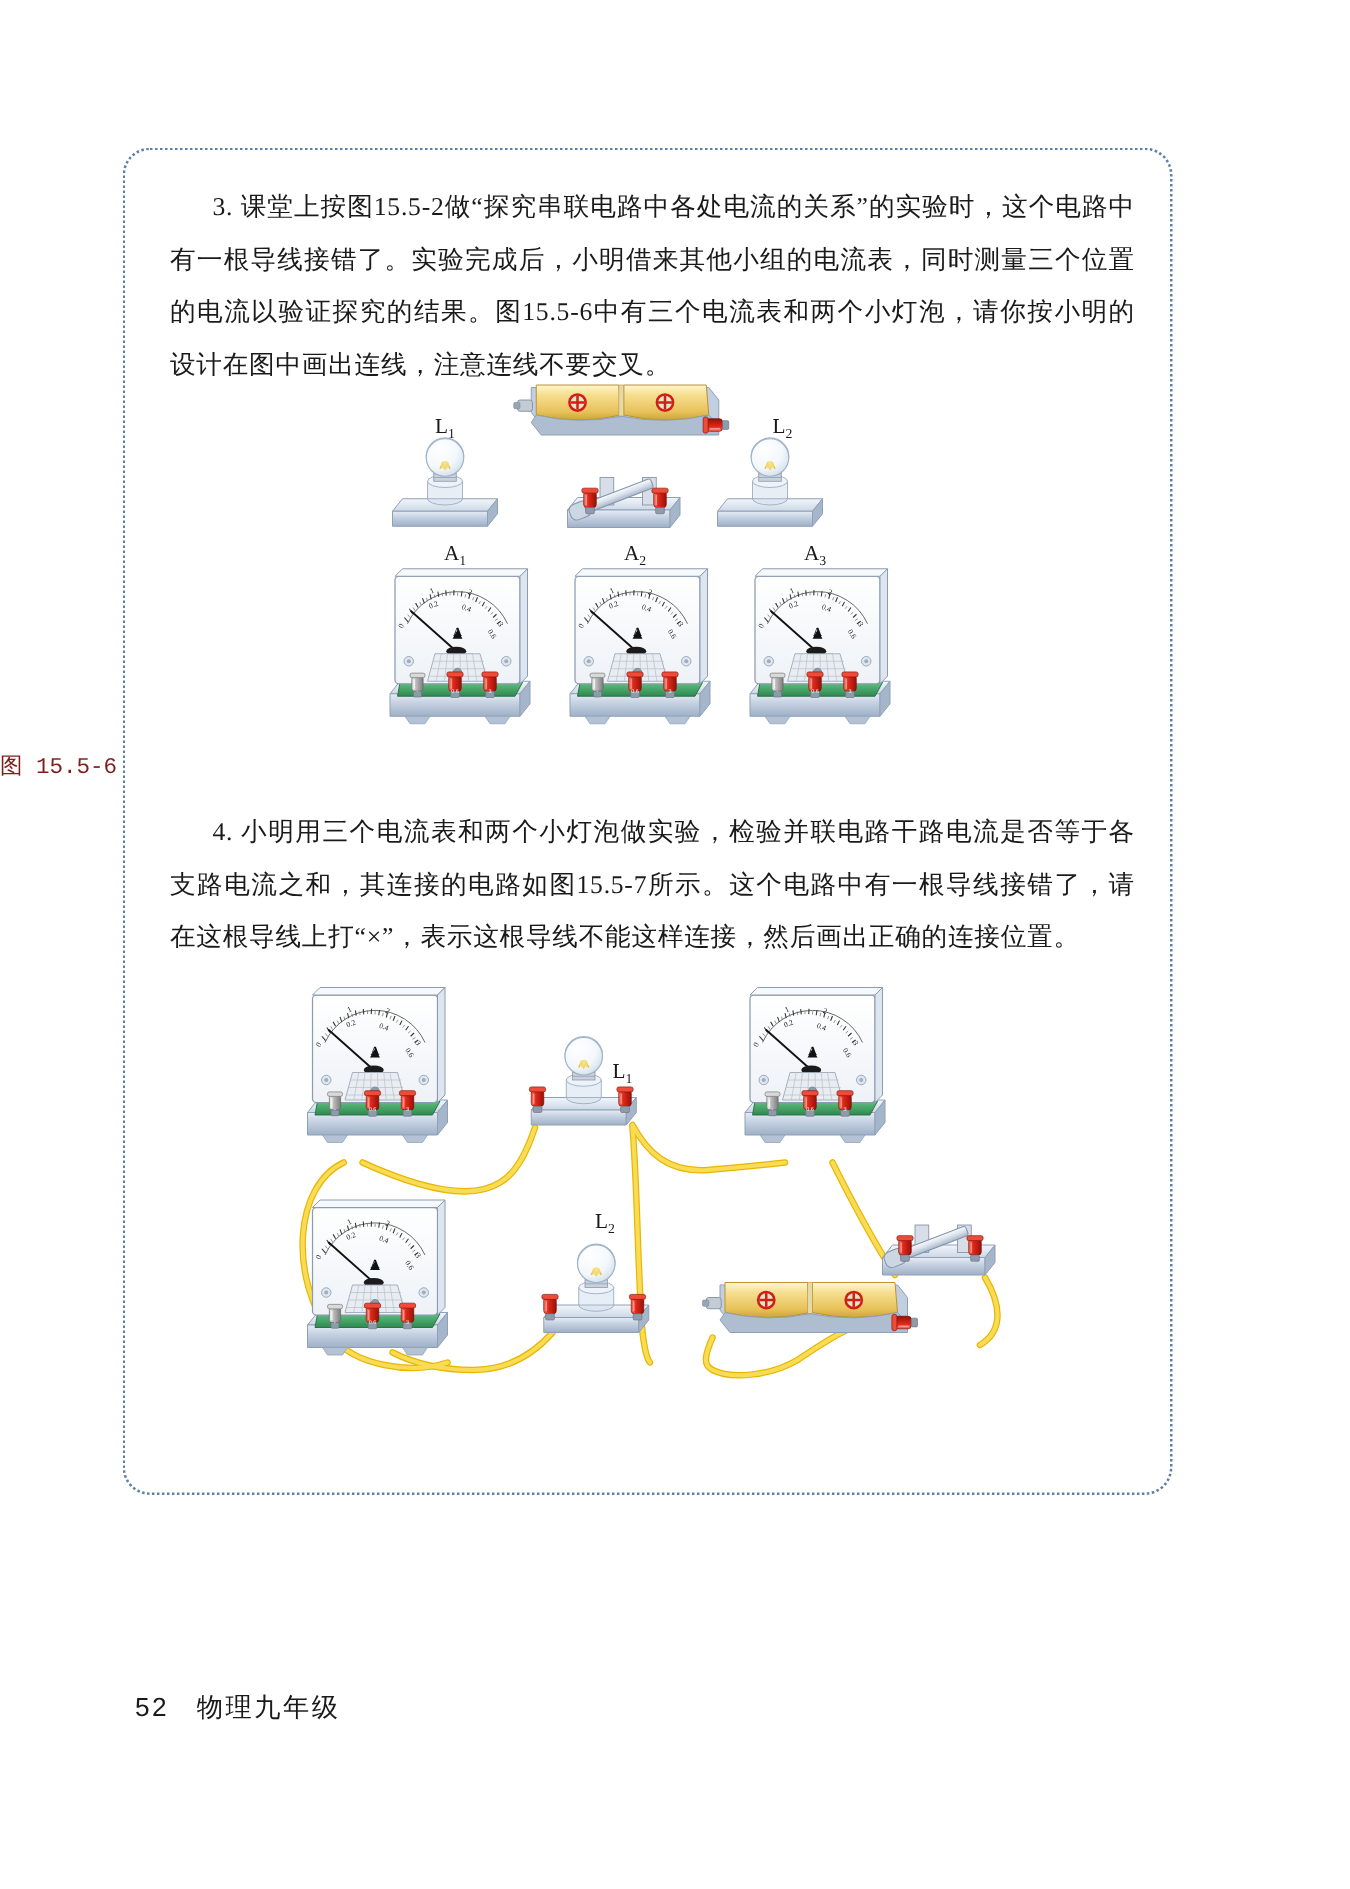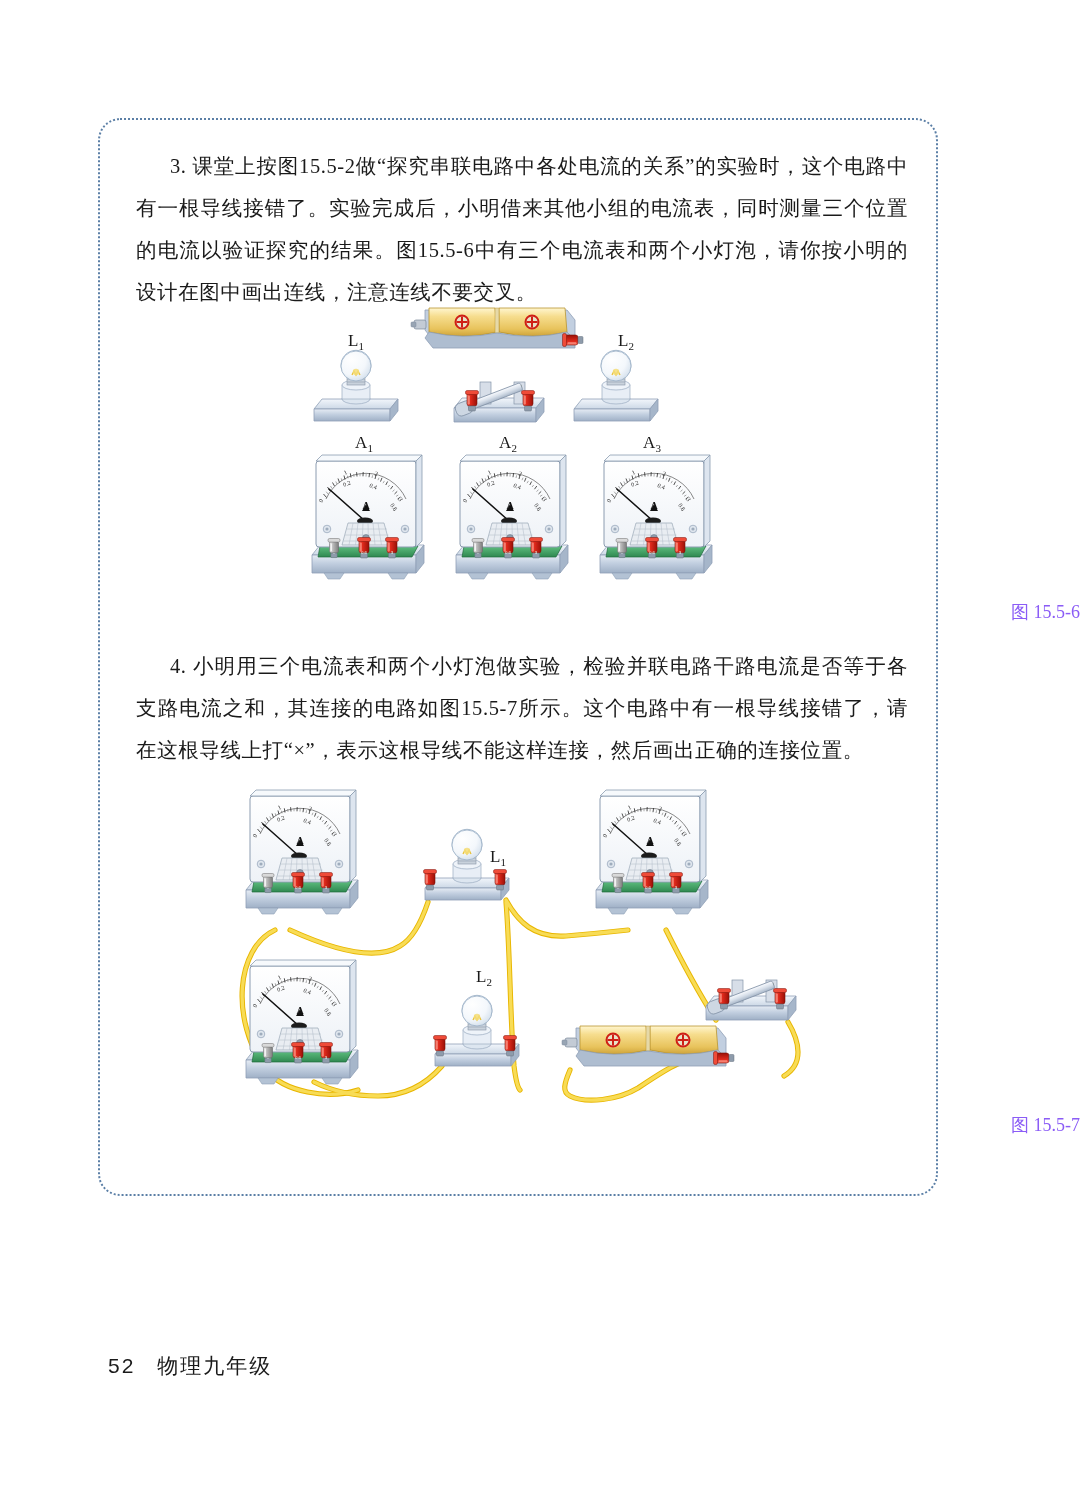--- a/index.html
+++ b/index.html
@@ -23,23 +23,23 @@
     font-family:"Liberation Serif","DejaVu Serif",serif;
     font-size:20.5px;line-height:42px;color:#1a1a1a;
     letter-spacing:0.6px;text-align:justify;
     text-justify:inter-character;
   }
   .para .indent{display:inline-block;width:34px;}
   #para3{left:136px;top:145px;width:772px;}
   #para4{left:136px;top:645px;width:772px;}
 
   .fig-caption{
-    position:absolute;width:100%;text-align:right;
-    font-size:18px;color:#8b5cf6;
-    font-family:Liberation Serif, serif;
+    position:absolute;width:100%;text-align:left;
+    font-size:18px;color:#7f1d1d;
+    font-family:Liberation Mono, monospace;
   }
   #cap1{top:600px;left:0;}
   #cap2{top:1113px;left:0;}
 
   .footer{
     position:absolute;left:108px;top:1352px;
     font-size:21px;color:#1a1a1a;letter-spacing:2px;
     font-family:"Liberation Sans","DejaVu Sans",sans-serif;
   }
   .footer .pgnum{margin-right:22px;}
@@ -399,19 +399,18 @@
       <g transform="translate(486,196)">
           <use href="#switchUnit"></use>
         </g>
 
       <g transform="translate(348,248)">
           <use href="#batteryUnit"></use>
         </g>
     </svg>
   </div>
 
-  <div class="fig-caption" id="cap2">图 15.5-7</div>
 
   <div class="footer">
     <span class="pgnum">52</span><span class="subj">物理</span><span>九年级</span>
   </div>
 
 </div>
 
 </body></html>

